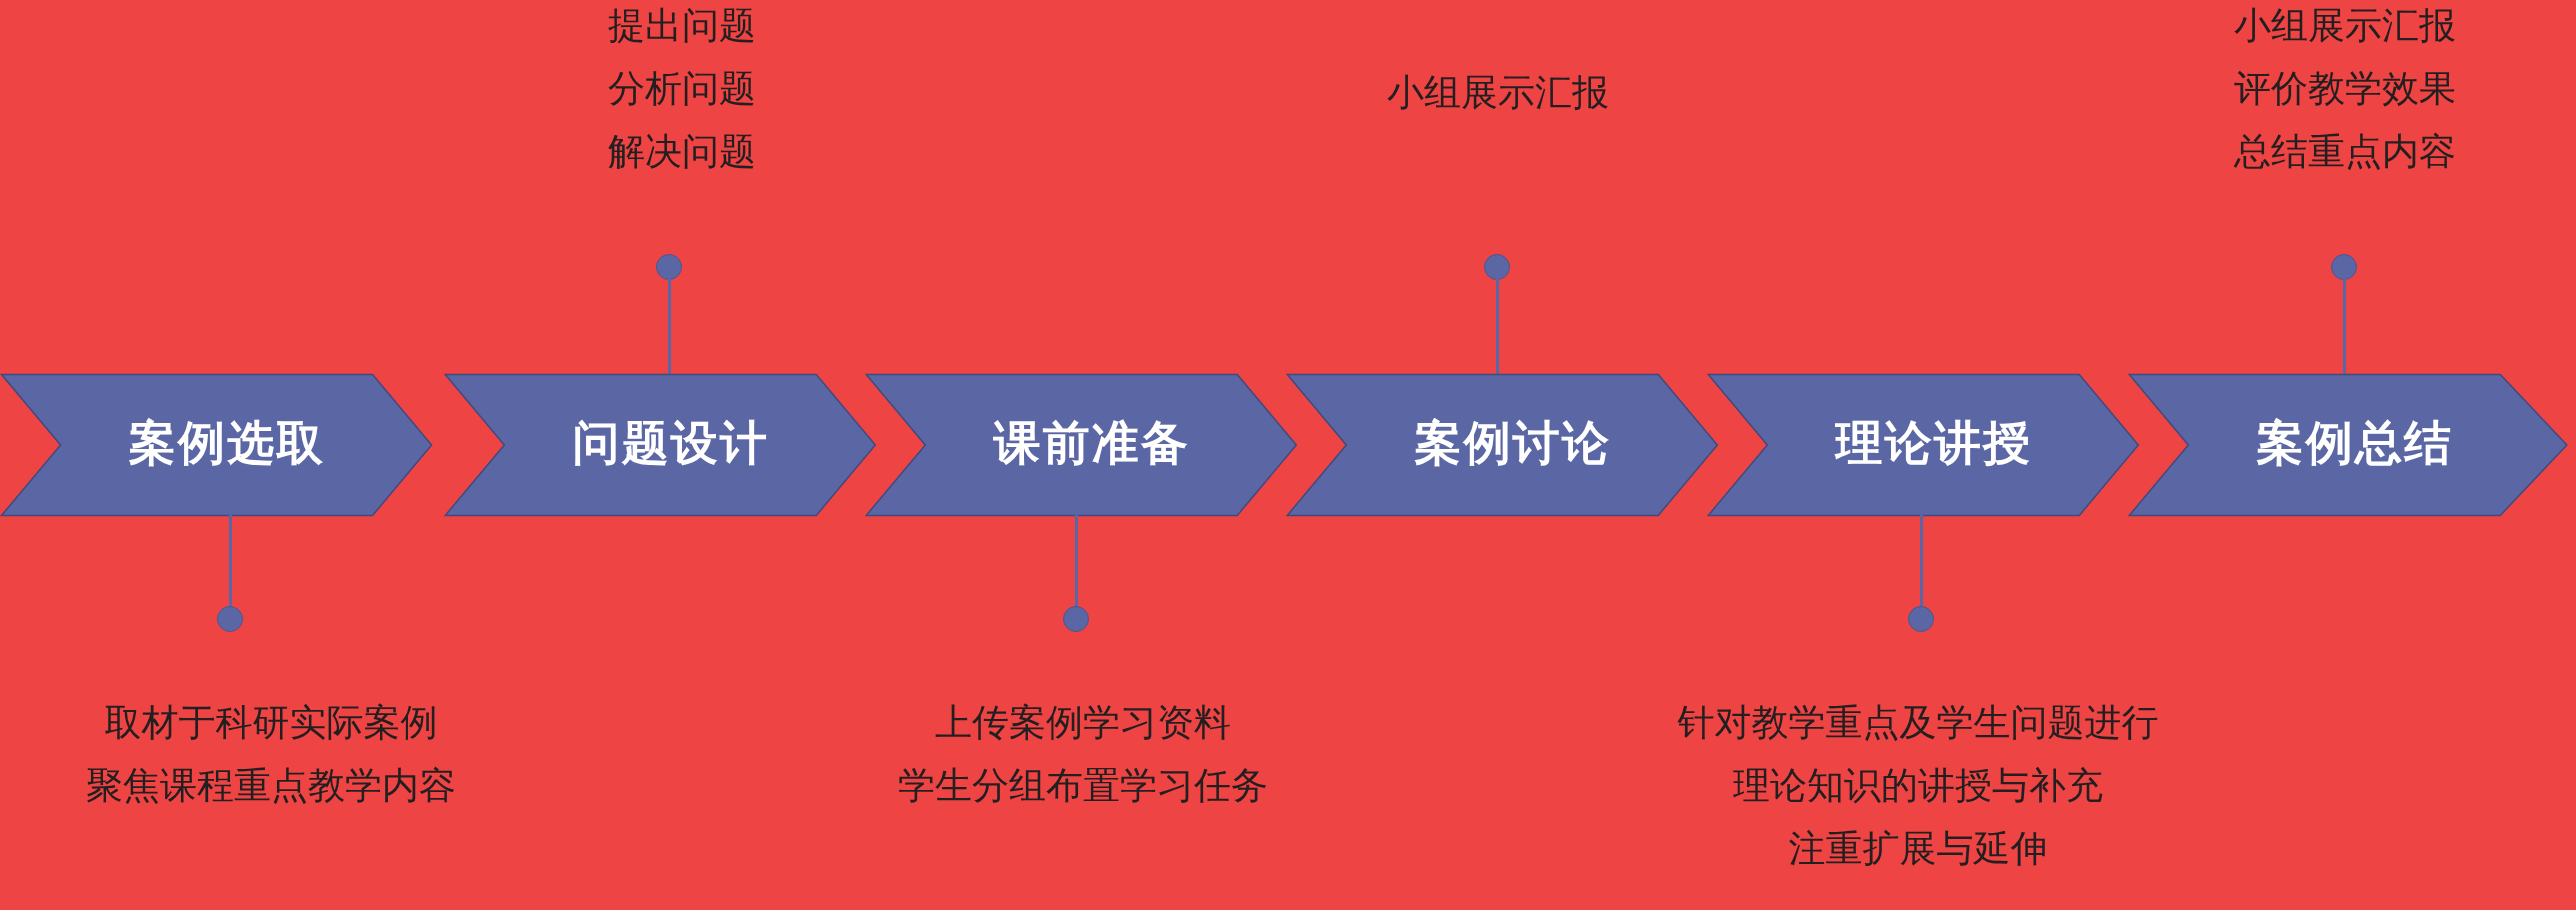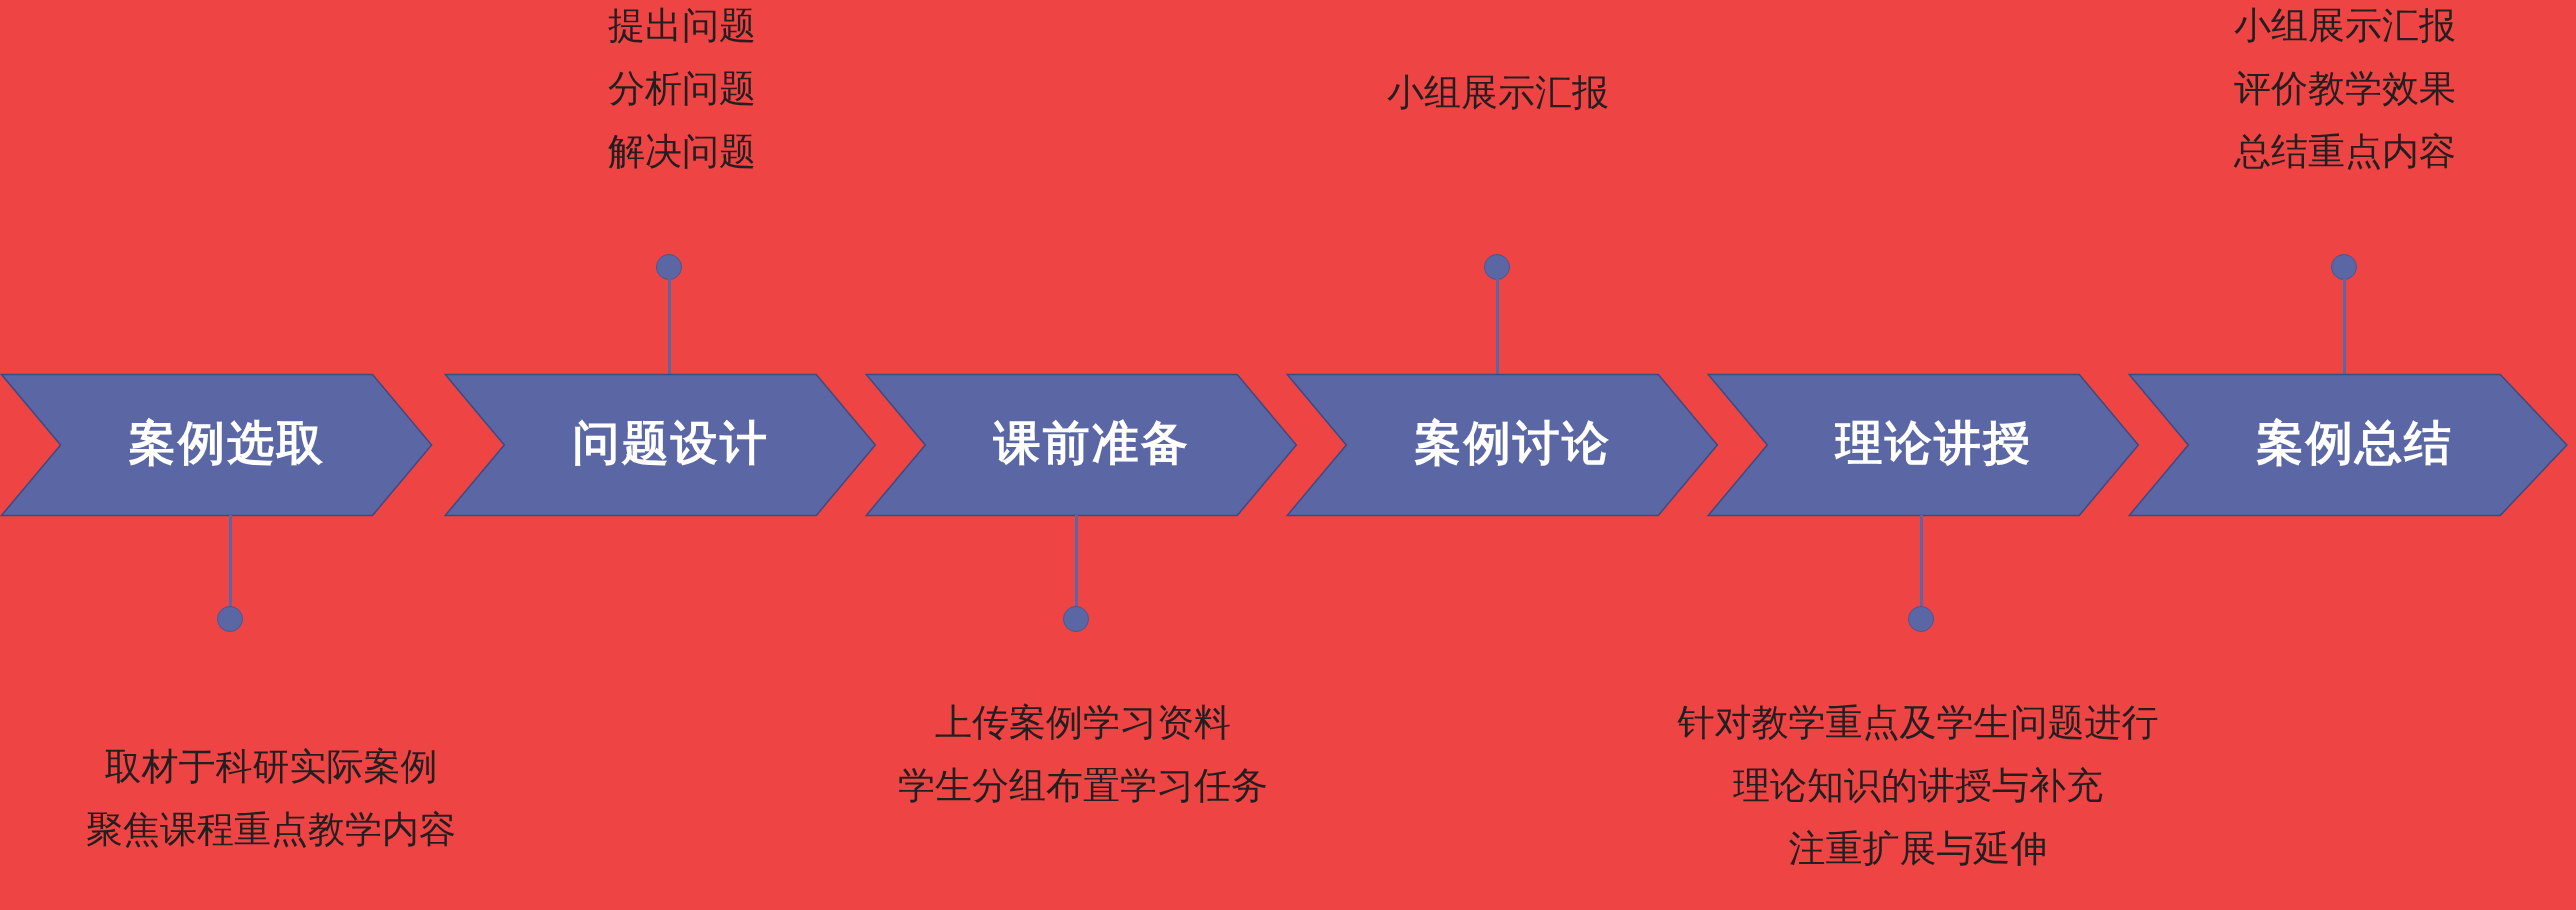--- a/index.html
+++ b/index.html
@@ -166,21 +166,21 @@
   <div class="connector" style="left:1063px; top:515px; width:27px; height:121px;">
     <span class="stem" style="top:0; height:95px;"></span>
     <span class="knob" style="top:91px;"></span>
   </div>
 
   <div class="connector" style="left:1908px; top:515px; width:27px; height:121px;">
     <span class="stem" style="top:0; height:95px;"></span>
     <span class="knob" style="top:91px;"></span>
   </div>
 
-  <div class="caption cap-center" style="left:271px; top:700px;margin-top:44px;">
+  <div class="caption cap-center" style="left:271px; top:700px;">
     <span class="cap-line">取材于科研实际案例</span>
     <span class="cap-line">聚焦课程重点教学内容</span>
   </div>
 
   <div class="caption cap-center" style="left:1918px; top:700px;">
     <span class="cap-line">针对教学重点及学生问题进行</span>
     <span class="cap-line">理论知识的讲授与补充</span>
     <span class="cap-line">注重扩展与延伸</span>
   </div>
 

